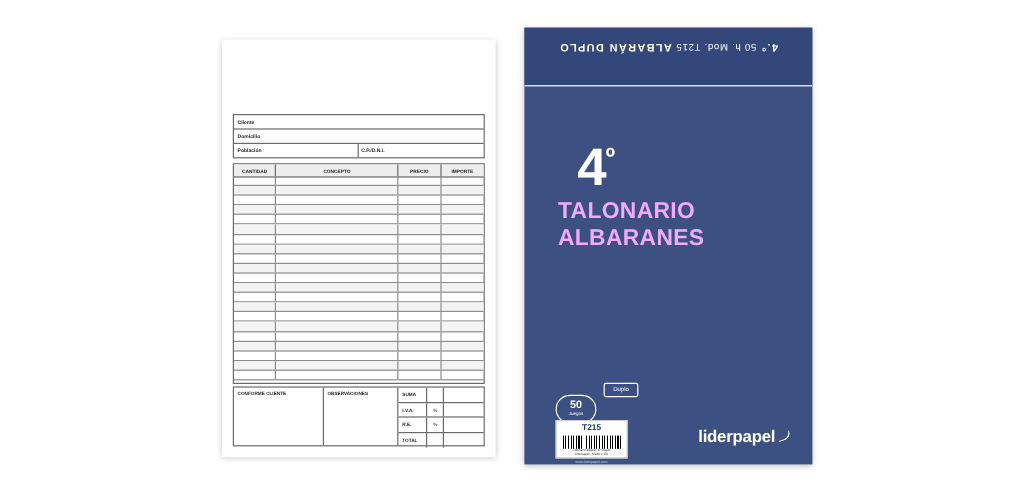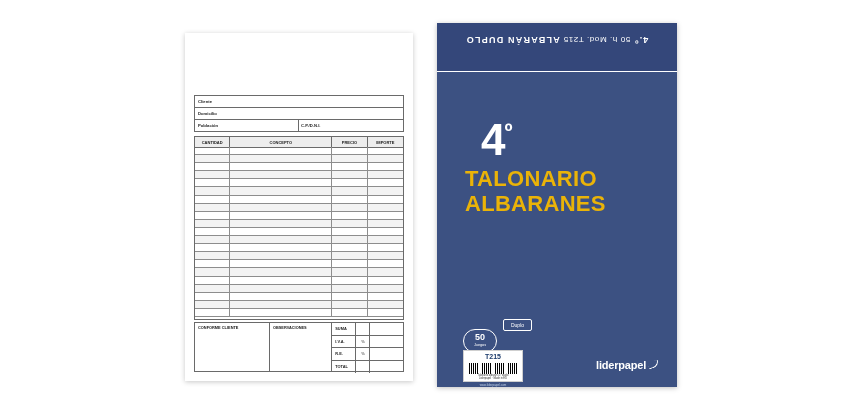--- a/index.html
+++ b/index.html
@@ -281,22 +281,22 @@
   }
   .size-mark sup {
     font-size: 22px;
     vertical-align: super;
     font-weight: bold;
   }
   .cover-title {
     position: absolute;
     left: 28px;
     top: 143px;
-    color: #eab308;
-    font-size: 22px;
+    color: #f0abfc;
+    font-size: 19px;
     font-weight: bold;
     line-height: 1.15;
     letter-spacing: 0.3px;
   }
 
   .badge-50 {
     position: absolute;
     left: 26px;
     top: 290px;
     width: 34px;
@@ -376,21 +376,21 @@
     text-align: center;
     font-size: 3px;
     color: #bfd0e8;
   }
 
   .brand {
     position: absolute;
     right: 18px;
     bottom: 16px;
     color: #ffffff;
-    font-size: 11px;
+    font-size: 14px;
     font-weight: bold;
     letter-spacing: -0.2px;
   }
   .brand .swoosh {
     display: inline-block;
     width: 10px;
     height: 6px;
     margin-left: 2px;
     border-bottom: 1.6px solid #ffffff;
     border-right: 1.6px solid #ffffff;

